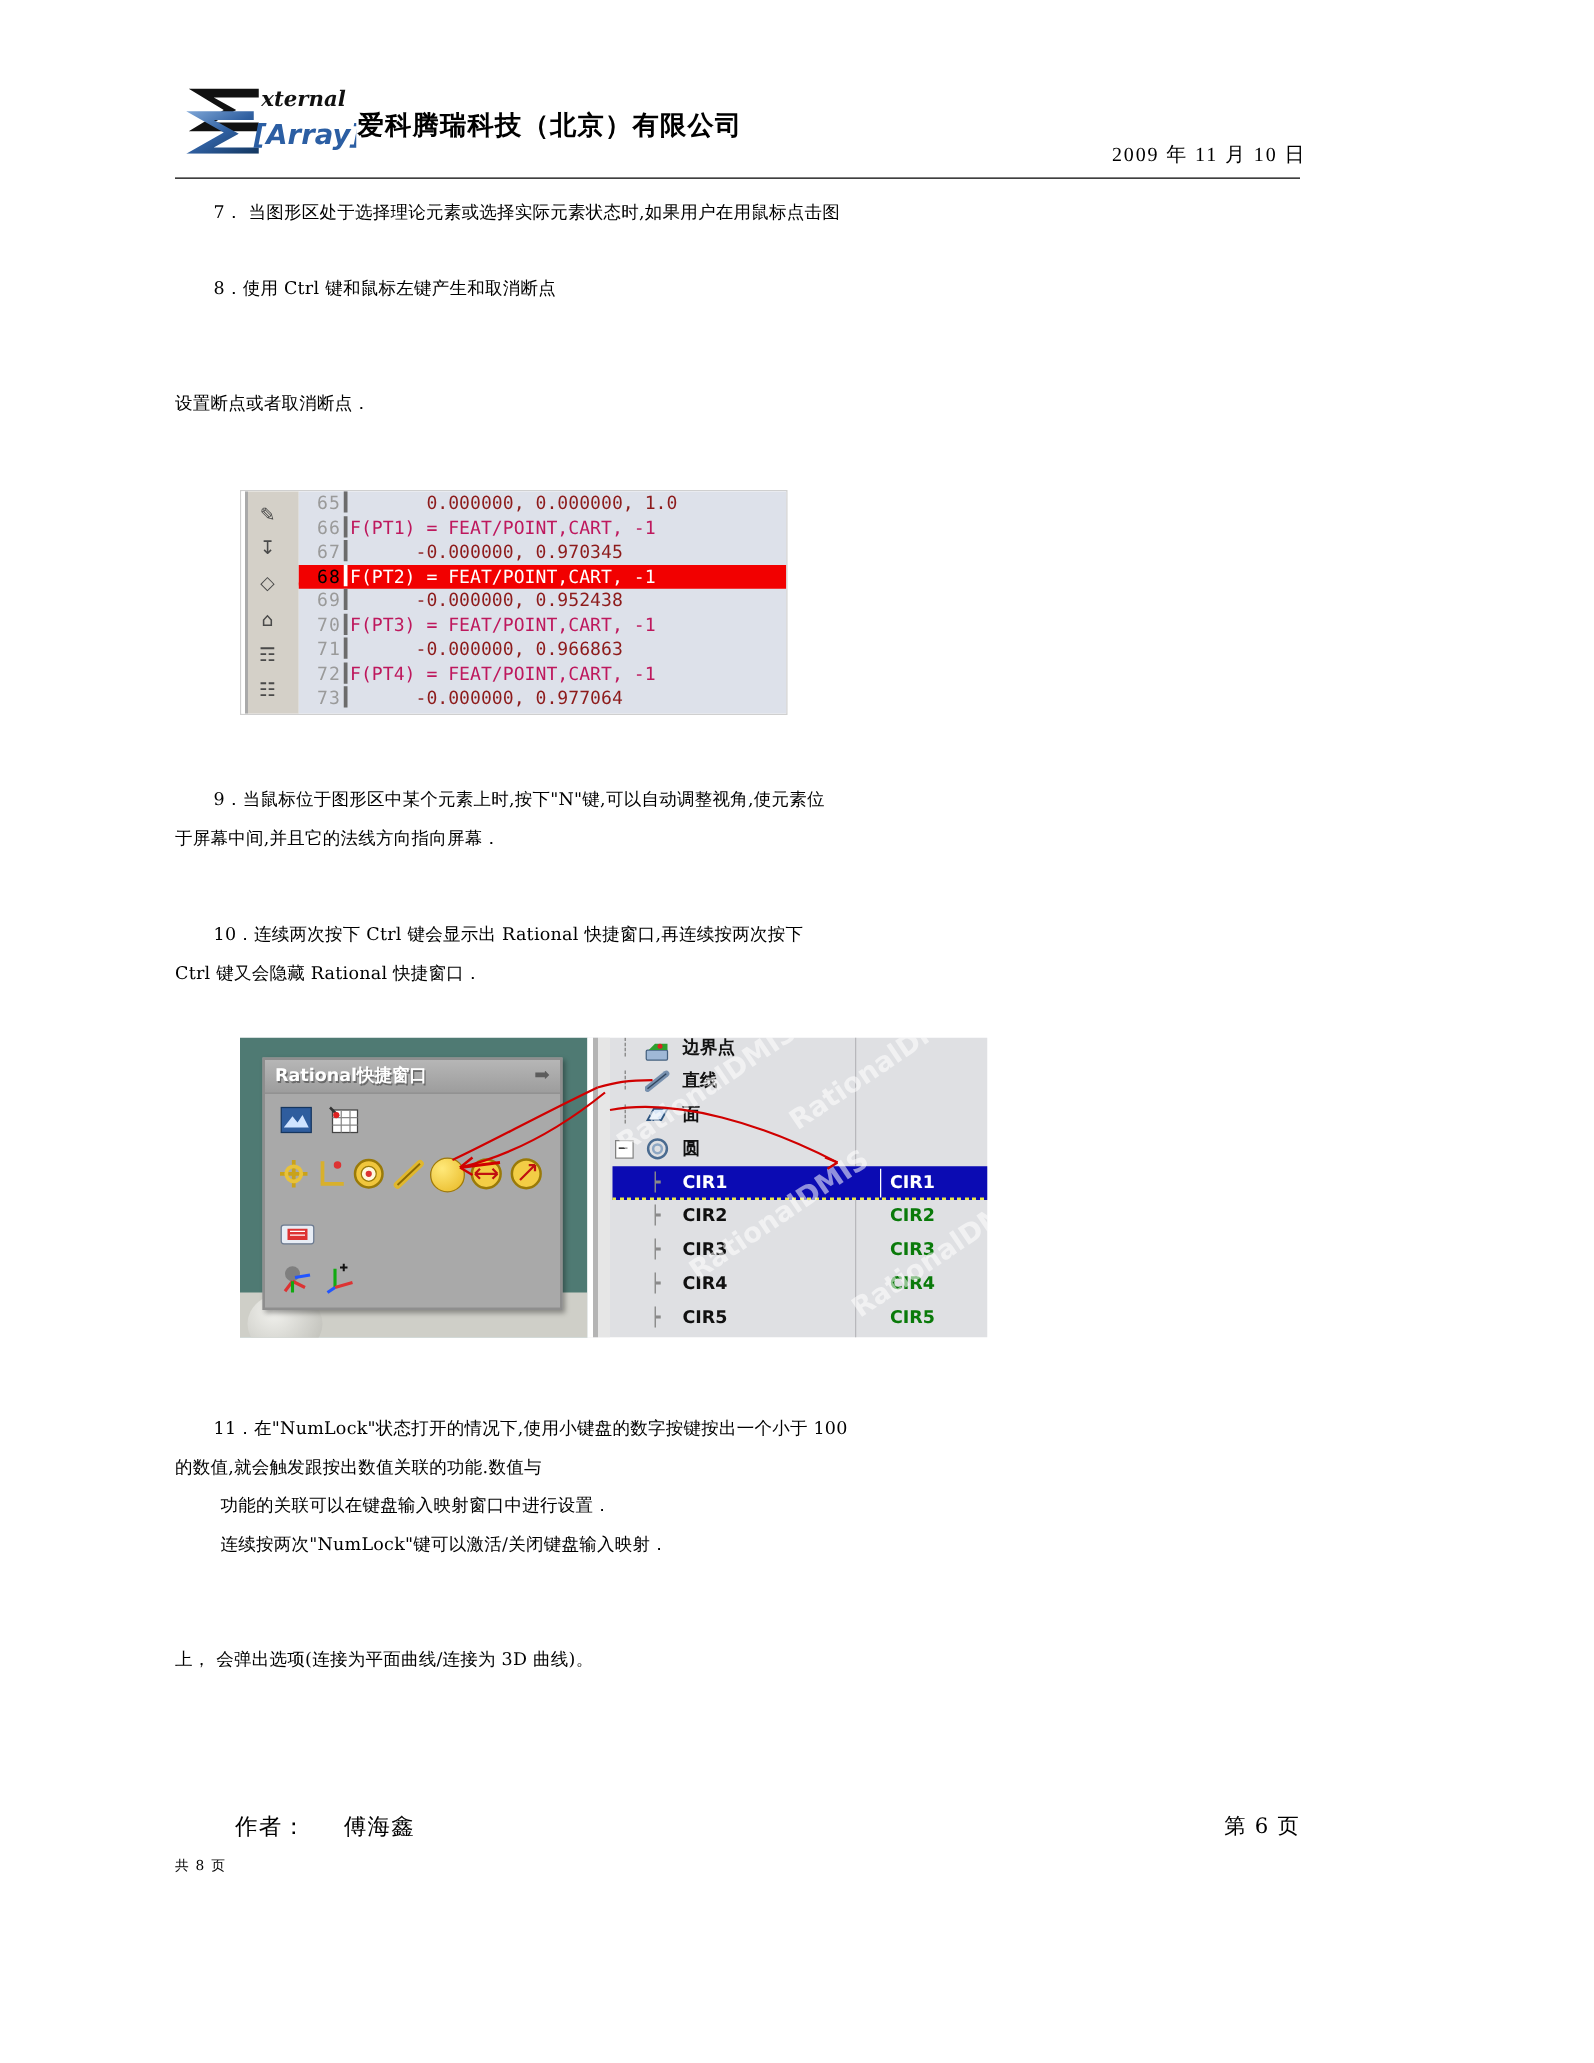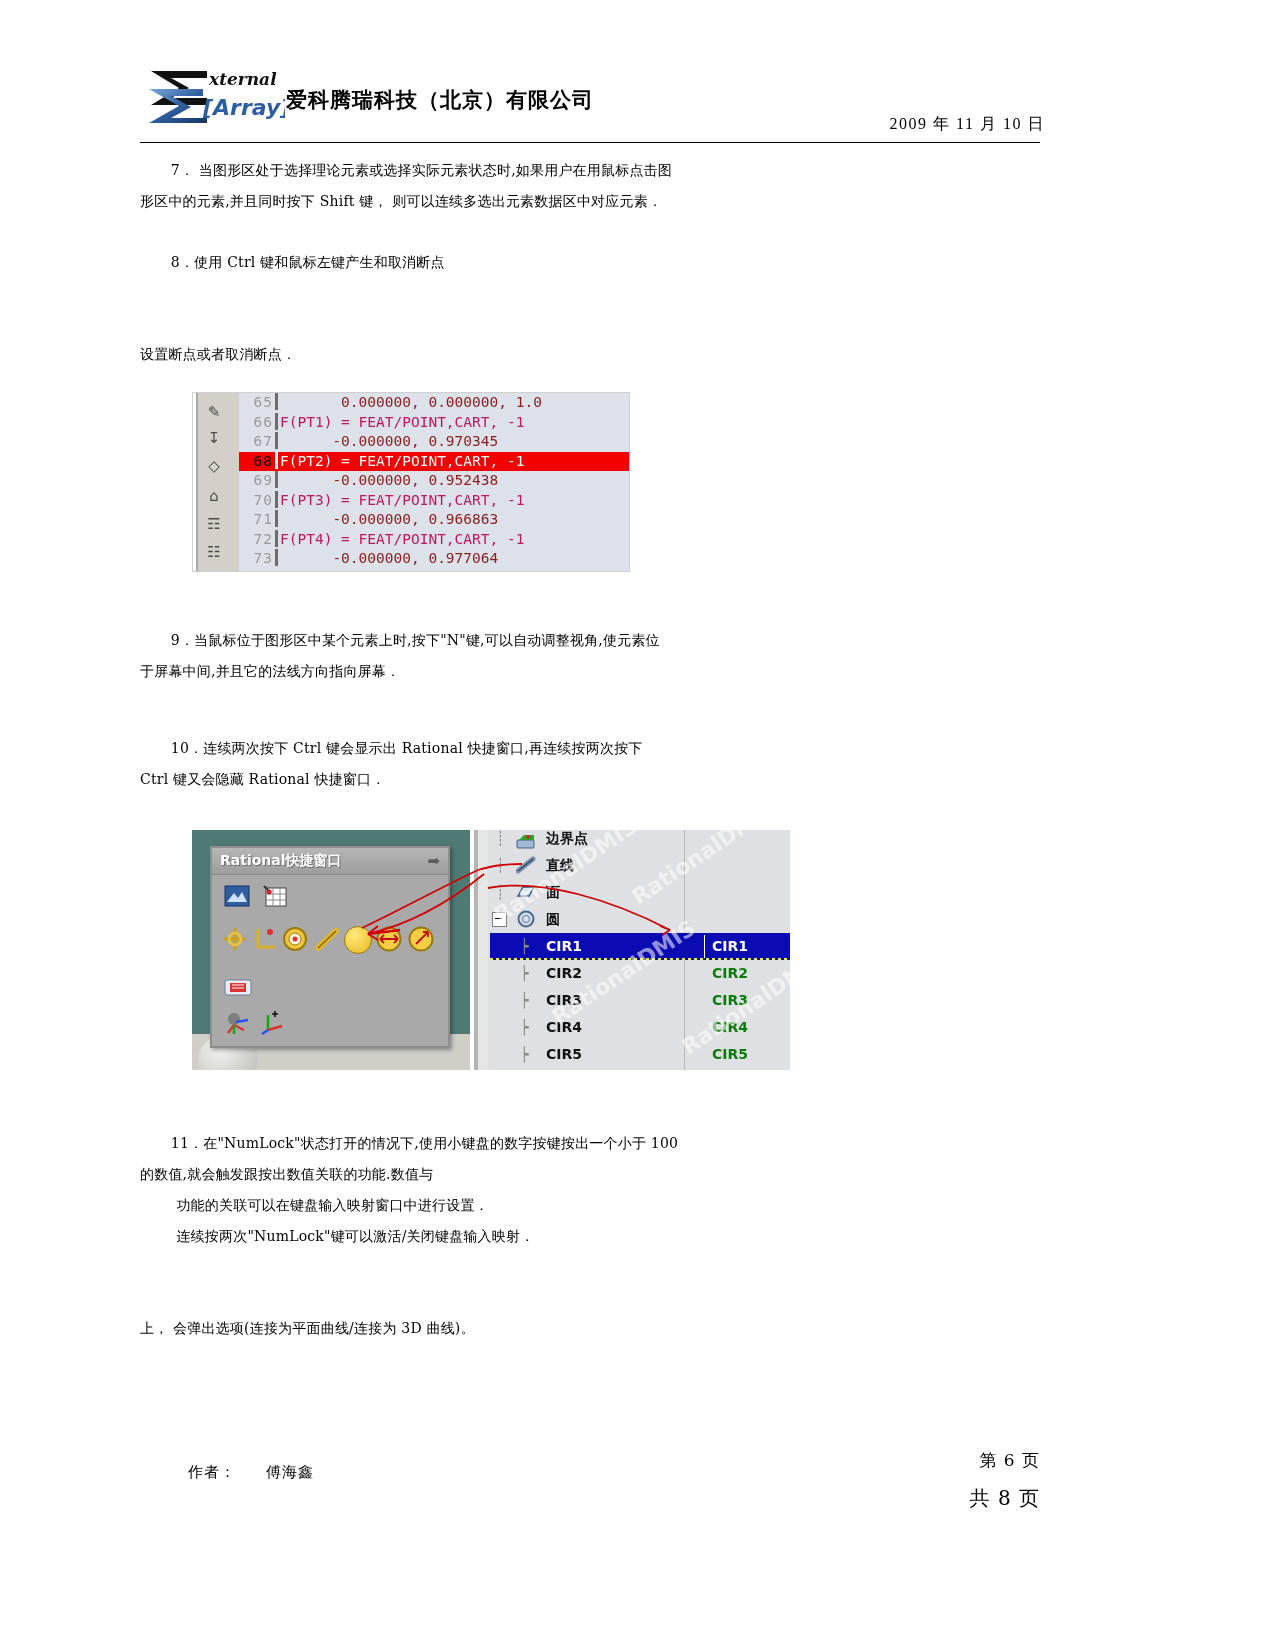--- a/index.html
+++ b/index.html
@@ -196,34 +196,34 @@
 
   
   .footer-rule {
     position:absolute; left:140px; top:1432px; width:900px;
     border-top:1px solid #ffffff;
   }
   .footer {
     position:absolute; left:140px; top:1443px; width:900px; height:80px;
   }
   .f-author {
-    position:absolute; left:48px; top:20px;
+    position:absolute; left:48px; top:6px;
     font-family:Liberation Serif, serif;
-    font-size:15px; letter-spacing:1px; white-space:nowrap;
+    font-size:18px; letter-spacing:1px; white-space:nowrap;
   }
   .f-author .f-name{ margin-left:30px; }
   .f-page {
     position:absolute; right:0; top:6px;
     font-family:"DejaVu Serif","Liberation Serif",serif;
     font-size:17px; letter-spacing:1px; white-space:nowrap;
   }
   .f-total {
-    position:absolute; left:0; right:0; top:42px; text-align:right;
+    position:absolute; left:0; right:0; top:42px; text-align:left;
     font-family:"DejaVu Serif","Liberation Serif",serif;
-    font-size:20px; letter-spacing:1px;
+    font-size:11px; letter-spacing:1px;
   }
 </style>
 </head>
 <body>
 
 <div class="page">
 
   <div class="header">
     <div class="logo-wrap">
       <svg class="logo-svg" width="140" height="58" viewBox="0 0 140 58">
@@ -244,21 +244,20 @@
     </div>
     <div class="company-name">爱科腾瑞科技（北京）有限公司</div>
     <div class="header-date">2009 年 11 月 10 日</div>
   </div>
   <div class="header-rule"></div>
 
   <div class="content">
 
     <p class="para indent">
       <span>7． 当图形区处于选择理论元素或选择实际元素状态时,如果用户在用鼠标点击图</span><br>
-      <span style="display:inline-block;text-indent:0">形区中的元素,并且同时按下 Shift 键， 则可以连续多选出元素数据区中对应元素．</span>
     </p>
 
     <div class="gap-m"></div>
 
     <p class="para indent">8．使用 Ctrl 键和鼠标左键产生和取消断点</p>
 
     <div class="gap-m"></div>
 
     <p class="para indent">
       <br>

